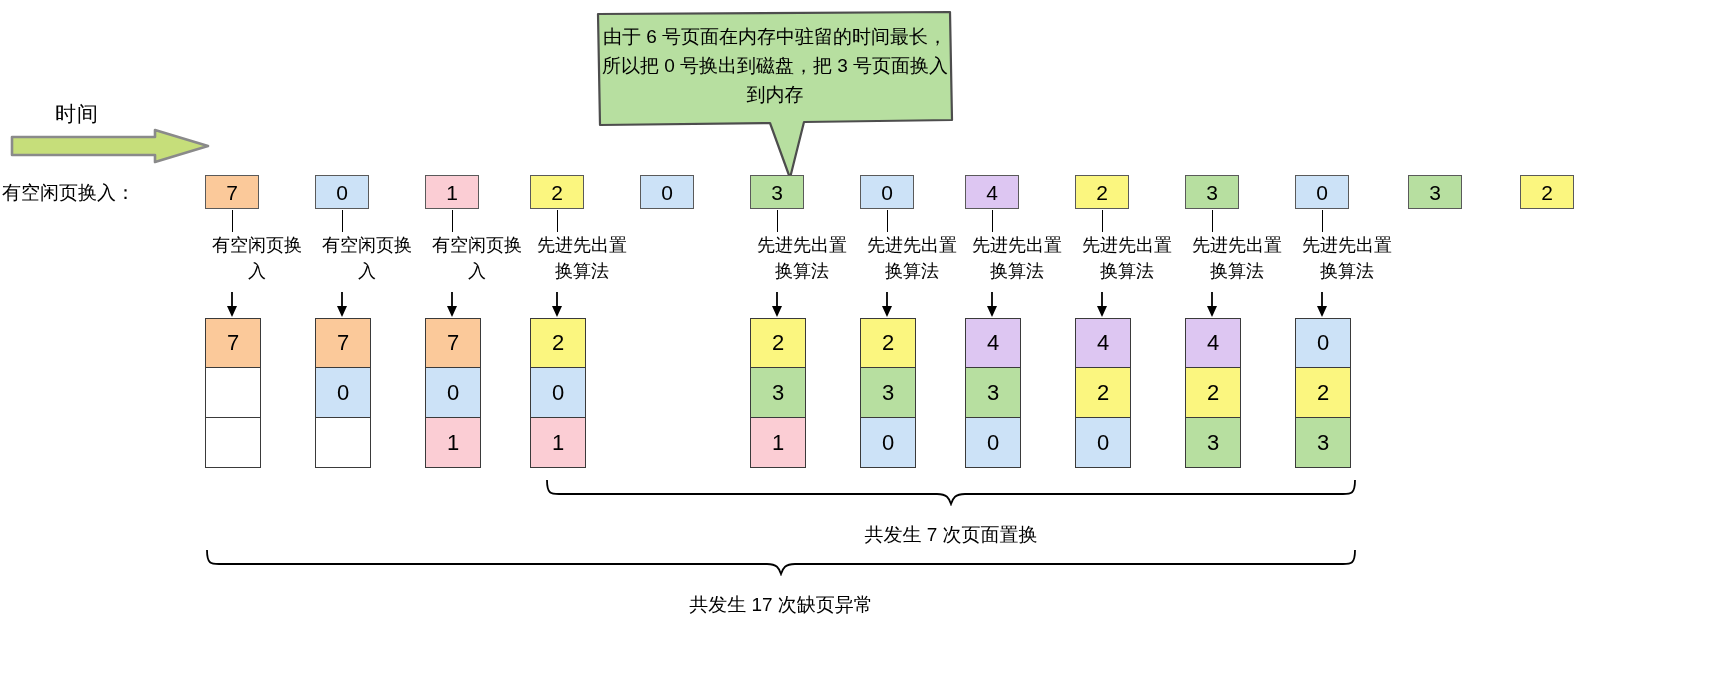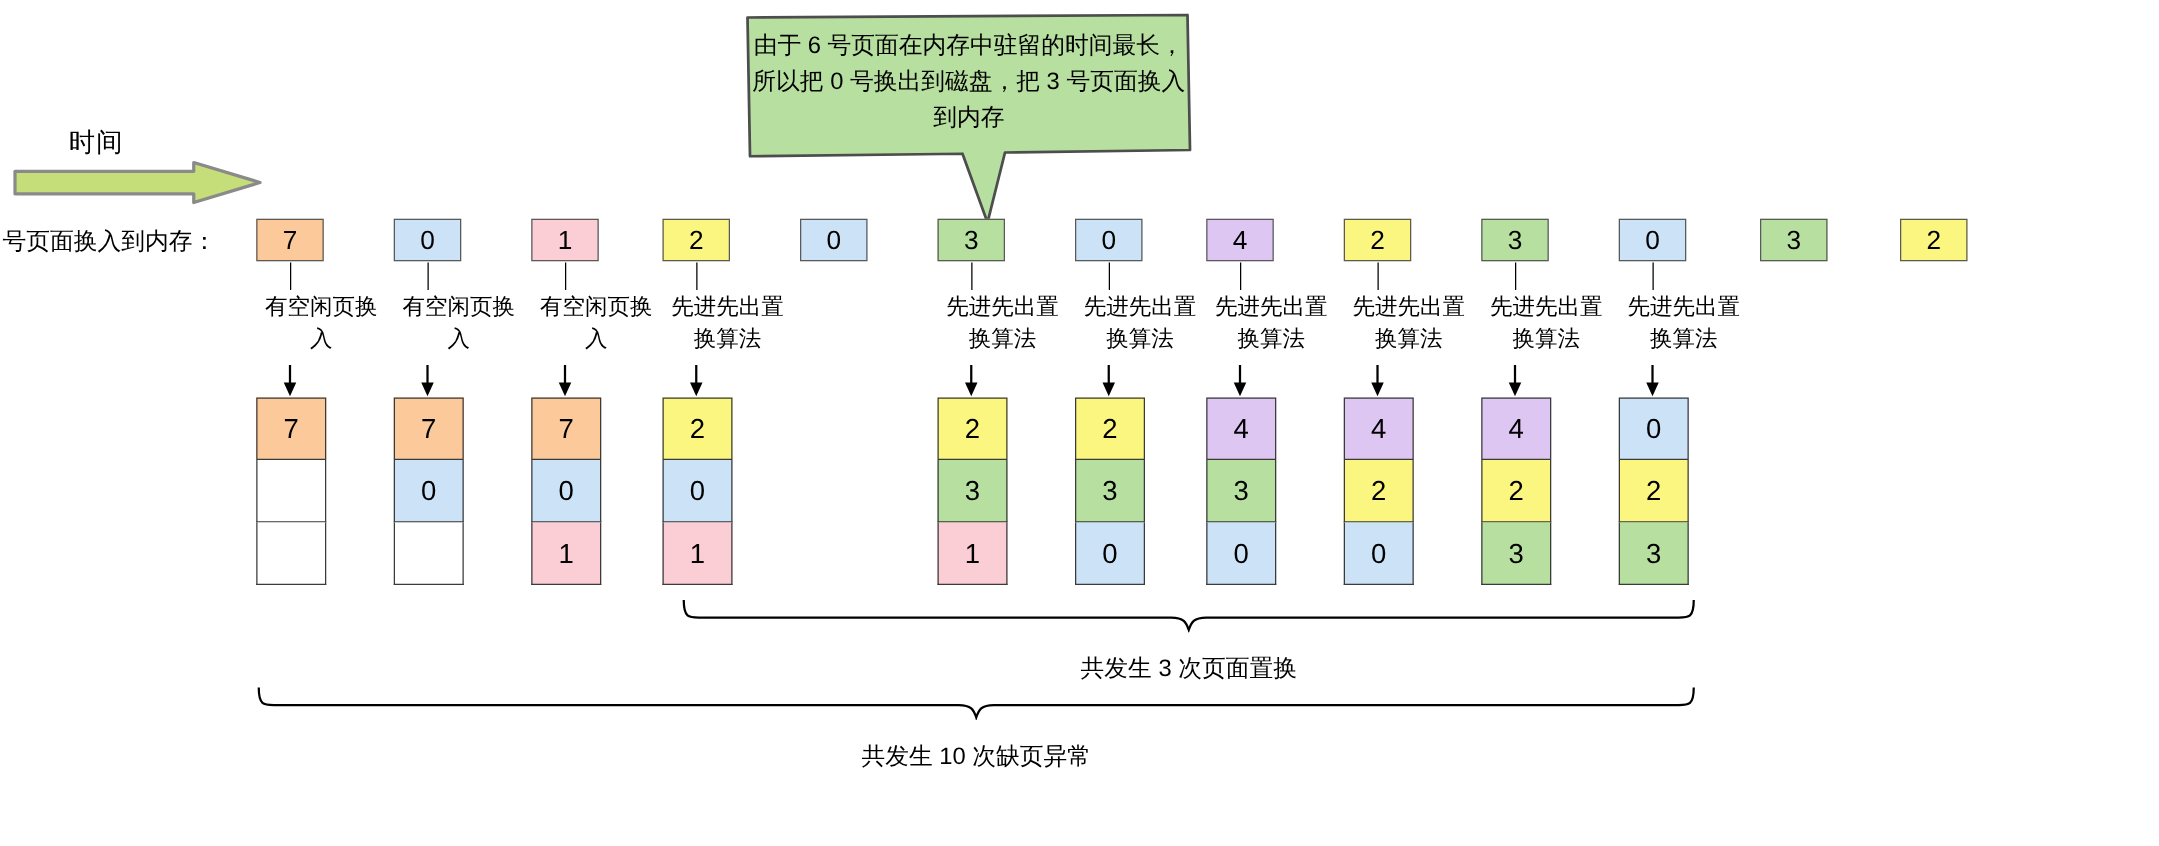--- a/index.html
+++ b/index.html
@@ -48,21 +48,21 @@
   </svg>
 </div>
 
 <div class="abs" id="callout">
   <svg width="370" height="175" viewBox="0 0 370 175">
     <path d="M4,6 L356,4 L358,112 L210,114 L196,170 L176,115 L6,117 Z" fill="#b7dfa0" stroke="#4d4d4d" stroke-width="2.2" stroke-linejoin="round"></path>
   </svg>
 </div>
 <div class="abs" id="callout-text">由于 6 号页面在内存中驻留的时间最长，所以把 0 号换出到磁盘，把 3 号页面换入到内存</div>
 
-<div class="abs" id="seq-label">号页面换入到内存：</div>
+<div class="abs" id="seq-label">有空闲页换入：</div>
 
 <div class="abs" id="sequence-row" style="left:0;top:175px;width:1727px;height:40px;">
     <div class="abs cell" style="left: 205px; top: 0px; background: rgb(251, 201, 154);">7</div>
     <div class="abs cell" style="left: 315px; top: 0px; background: rgb(204, 226, 247);">0</div>
     <div class="abs cell" style="left: 425px; top: 0px; background: rgb(251, 205, 212);">1</div>
     <div class="abs cell" style="left: 530px; top: 0px; background: rgb(251, 246, 127);">2</div>
     <div class="abs cell" style="left: 640px; top: 0px; background: rgb(204, 226, 247);">0</div>
     <div class="abs cell" style="left: 750px; top: 0px; background: rgb(183, 223, 160);">3</div>
     <div class="abs cell" style="left: 860px; top: 0px; background: rgb(204, 226, 247);">0</div>
     <div class="abs cell" style="left: 965px; top: 0px; background: rgb(221, 198, 242);">4</div>
@@ -194,21 +194,21 @@
       <div class="fcell" style="background: rgb(183, 223, 160);">3</div>
     </div>
   </div>
 
 <div class="abs" style="left:545px;top:478px;width:812px;height:28px;">
   <svg width="812" height="28" viewBox="0 0 812 28" preserveAspectRatio="none">
     <path d="M2,2 C2,16 6,16 14,16 L392,16 C402,16 404,20 406,26
              C408,20 410,16 420,16 L798,16 C806,16 810,16 810,2" fill="none" stroke="#000" stroke-width="1.8"></path>
   </svg>
 </div>
-<div class="abs" id="swap-text" style="left:545px;top:522px;width:812px;text-align:center;">共发生 3 次页面置换</div>
+<div class="abs" id="swap-text" style="left:545px;top:522px;width:812px;text-align:center;">共发生 7 次页面置换</div>
 
 <div class="abs" style="left:205px;top:548px;width:1152px;height:28px;">
   <svg width="1152" height="28" viewBox="0 0 1152 28" preserveAspectRatio="none">
     <path d="M2,2 C2,16 6,16 14,16 L562,16 C572,16 574,20 576,26
              C578,20 580,16 590,16 L1138,16 C1146,16 1150,16 1150,2" fill="none" stroke="#000" stroke-width="1.8"></path>
   </svg>
 </div>
-<div class="abs" id="fault-text" style="left:205px;top:592px;width:1152px;text-align:center;">共发生 10 次缺页异常</div>
+<div class="abs" id="fault-text" style="left:205px;top:592px;width:1152px;text-align:center;">共发生 17 次缺页异常</div>
 
 </body></html>

